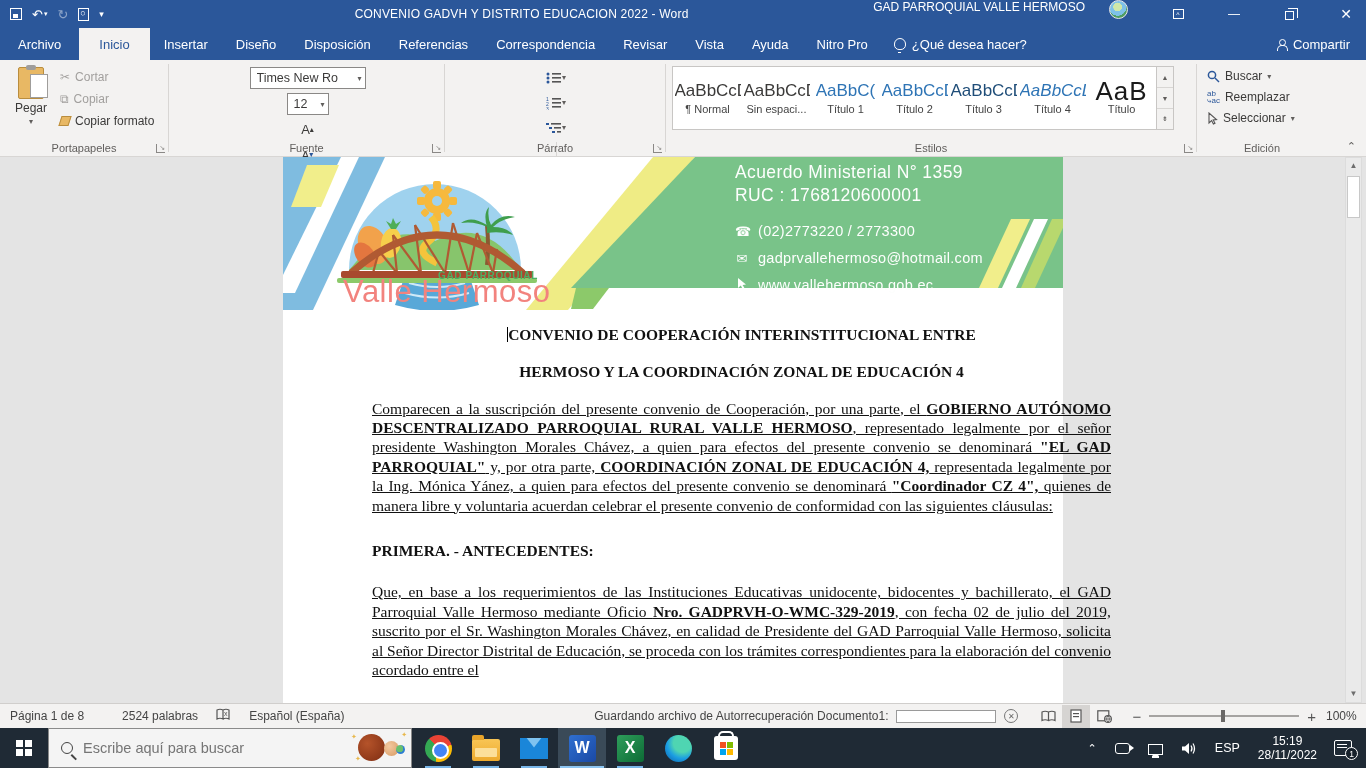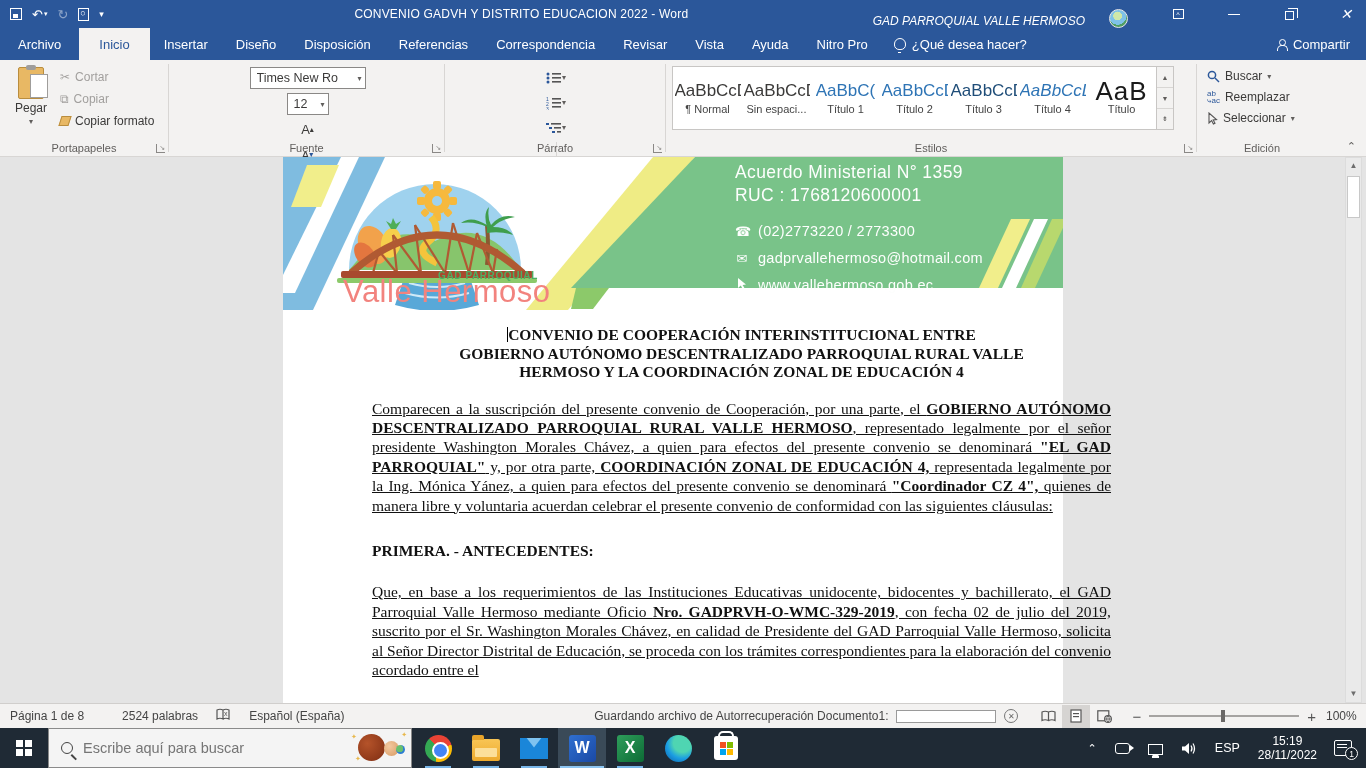--- a/index.html
+++ b/index.html
@@ -10,21 +10,21 @@
   .titlebar { position:absolute; left:0; top:0; width:1366px; height:28px; background:#2b579a; color:#fff;
     display:flex; align-items:center; font-size:12px; }
   .qat { display:flex; align-items:center; gap:10px; padding-left:10px; width:170px; }
   .qat .qbtn { color:#fff; font-size:13px; cursor:default; display:flex; align-items:center; }
   .qat .dim { opacity:.45; }
   .saveicon { width:12px; height:12px; border:1.6px solid #fff; position:relative; }
   .saveicon::after { content:""; position:absolute; left:2px; top:5px; width:5px; height:4px; background:#fff; }
   .previcon { width:11px; height:13px; border:1.4px solid #fff; position:relative; }
   .previcon::after { content:"○"; position:absolute; left:1px; top:-1px; font-size:9px; }
   .tb-title { flex:1; text-align:center; white-space:nowrap; letter-spacing:.2px; }
-  .tb-right { display:flex; align-items:flex-end; gap:16px;font-style:italic; }
+  .tb-right { display:flex; align-items:flex-start; gap:16px; }
   .account { font-size:12px; margin-right:8px; white-space:nowrap; }
   .avatar { width:19px; height:19px; border-radius:50%; margin-right:14px;
     background:radial-gradient(circle at 45% 35%, #cfe8a9 0 30%, #7ec2e8 31% 60%, #4f9e63 61%); border:1px solid #e8e8e8; }
   .winbtn { width:40px; height:28px; display:flex; align-items:center; justify-content:center; font-size:12px; color:#fff; }
   .ribdisp { width:11px; height:10px; border:1.2px solid #fff; position:relative; font-size:7px; text-align:center; line-height:9px; }
   .restoreic { width:9px; height:9px; border:1.2px solid #fff; position:relative; margin-top:2px; margin-left:-2px; }
   .restoreic::before { content:""; position:absolute; left:2px; top:-4px; width:9px; height:9px; border:1.2px solid #fff; border-bottom:none; border-left:none; }
 
   
   .tabrow { position:absolute; left:0; top:28px; width:1366px; height:32px; background:#2b579a; color:#fff;
@@ -583,21 +583,21 @@
                 <path d="M1,0 L1,10 L3.8,7.6 L5.6,11 L7.4,10 L5.6,6.9 L9,6.6 Z" fill="#fff"></path>
               </svg></span>
             <span>www.vallehermoso.gob.ec</span>
           </div>
       </div>
     </div>
 
     <div class="docbody">
       <div class="doctitle">
         <span class="caret"></span><span>CONVENIO DE COOPERACIÓN INTERINSTITUCIONAL ENTRE</span><br>
-        <span>GOBIERNO AUTÓNOMO DESCENTRALIZADO PARROQUIAL RURAL VALLE</span><br>
+        <br>
         <span>HERMOSO Y LA COORDINACIÓN ZONAL DE EDUCACIÓN 4</span>
       </div>
       <p class="para"><span>Comparecen a la suscripción del presente convenio de Cooperación, por una parte, el </span><b>GOBIERNO AUTÓNOMO DESCENTRALIZADO PARROQUIAL RURAL VALLE HERMOSO</b><span>, representado legalmente por el señor presidente Washington Morales Chávez, a quien para efectos del presente convenio se denominará </span><b>"EL GAD PARROQUIAL"</b><span> y, por otra parte, </span><b>COORDINACIÓN ZONAL DE EDUCACIÓN 4,</b><span> representada legalmente por la Ing. Mónica Yánez, a quien para efectos del presente convenio se denominará </span><b>"Coordinador CZ 4",</b><span> quienes de manera libre y voluntaria acuerdan celebrar el presente convenio de conformidad con las siguientes cláusulas:</span></p>
       <p class="dochead">PRIMERA. - ANTECEDENTES:</p>
       <p class="para"><span>Que, en base a los requerimientos de las Instituciones Educativas unidocente, bidocentes y bachillerato, el GAD Parroquial Valle Hermoso mediante Oficio </span><b>Nro. GADPRVH-O-WMC-329-2019</b><span>, con fecha 02 de julio del 2019, suscrito por el Sr. Washington Morales Chávez, en calidad de Presidente del GAD Parroquial Valle Hermoso, solicita al Señor Director Distrital de Educación, se proceda con los trámites correspondientes para la elaboración del convenio acordado entre el </span></p>
     </div>
   </div>
 
   <div class="vscroll">
     <div class="vs-btn" style="top:0;">▲</div>

